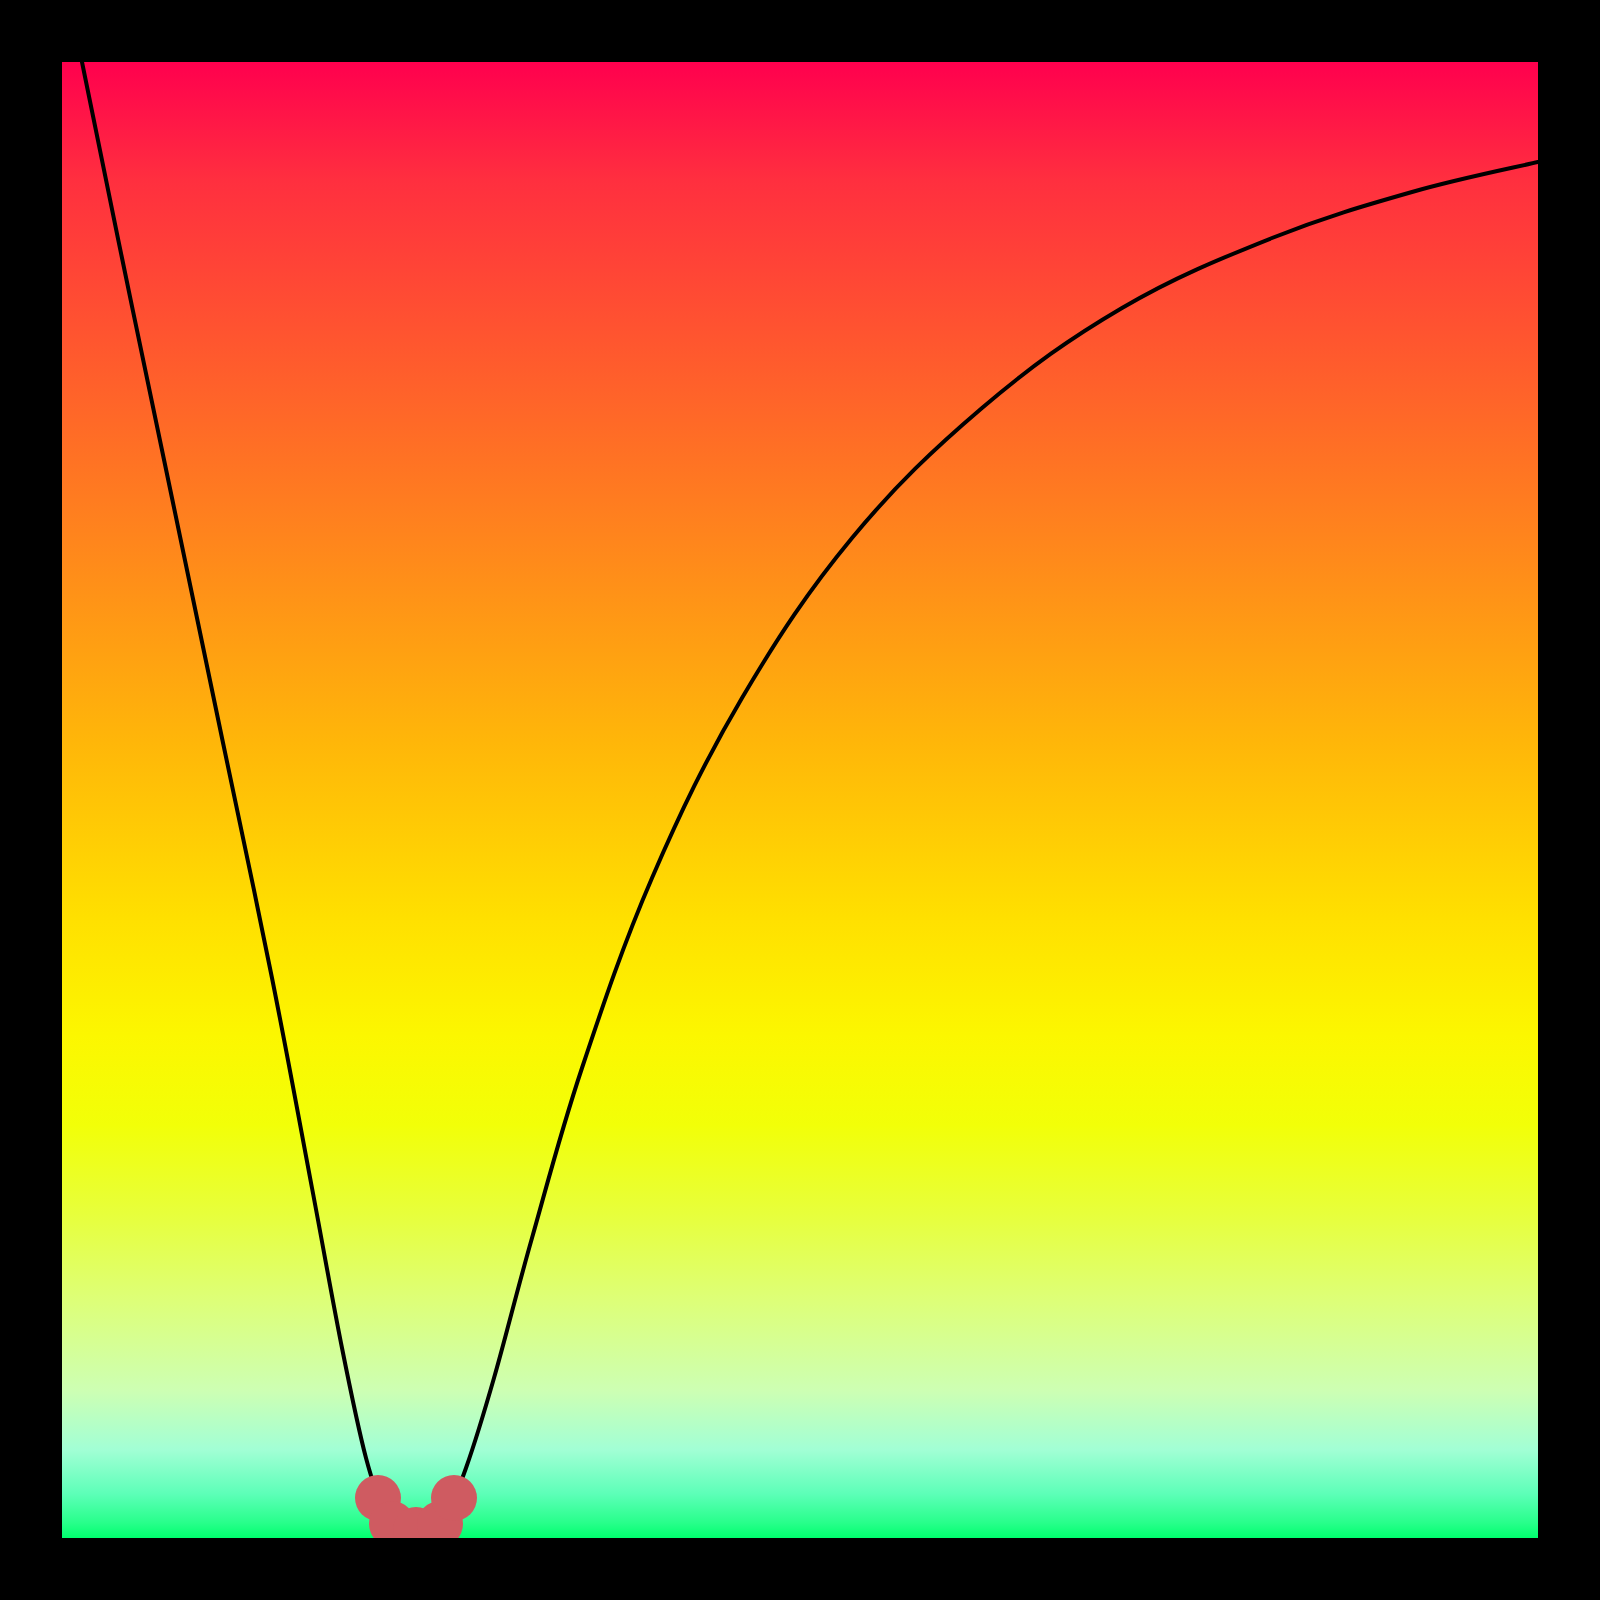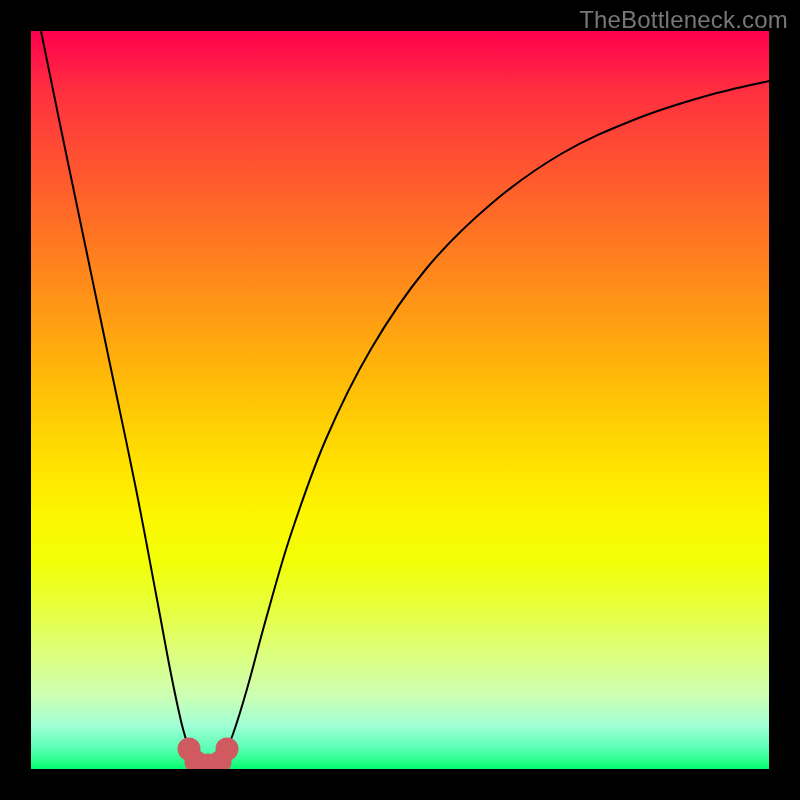--- a/index.html
+++ b/index.html
@@ -81,14 +81,13 @@
     <path id="curve-path" class="curve-path" d="M 10 0 C 13.6 17.639999999999986 21.9 58.75999999999999 30 98 C 38.1 137.24 46 174.79999999999995 55 218 C 64 261.2 71 294.8 80 338 C 89 381.2 96.9 417.5 105 458 C 113.1 498.5 118.7 529.7 125 563 C 131.3 596.3 135.14 618.7 140 643 C 144.86 667.3 148.04 683.06 152 698 C 155.96 712.94 158.4 719.16 162 726 C 165.6 732.84 168.4 734.2 172 736 C 175.6 737.8 178.4 737.8 182 736 C 185.6 734.2 188.4 731.94 192 726 C 195.6 720.06 197.68 715.24 202 703 C 206.32 690.76 210.06 678.7 216 658 C 221.94 637.3 227.08 615.9 235 588 C 242.92 560.1 249.2 535.4 260 503 C 270.8 470.6 280.6 441.3 295 408 C 309.4 374.7 322 348.6 340 318 C 358 287.4 373.4 264.1 395 238 C 416.6 211.89999999999998 435.7 193.70000000000005 460 173 C 484.3 152.29999999999995 503.9 138.29999999999995 530 123 C 556.1 107.70000000000005 578.9 98.44000000000005 605 88 C 631.1 77.55999999999995 651.06 71.84000000000003 675 65 C 698.94 58.15999999999997 726.66 52.700000000000045 738 50 "></path>
     <g id="marker-group">
         <circle cx="158" cy="718" r="11.5" class="marker"></circle>
         <circle cx="165" cy="731" r="11.5" class="marker"></circle>
         <circle cx="177" cy="734" r="11.5" class="marker"></circle>
         <circle cx="189" cy="731" r="11.5" class="marker"></circle>
         <circle cx="196" cy="718" r="11.5" class="marker"></circle>
       </g>
   </svg>
 
-  <div class="watermark">TheBottleneck.com</div>
 </div>
 
 </body></html>

